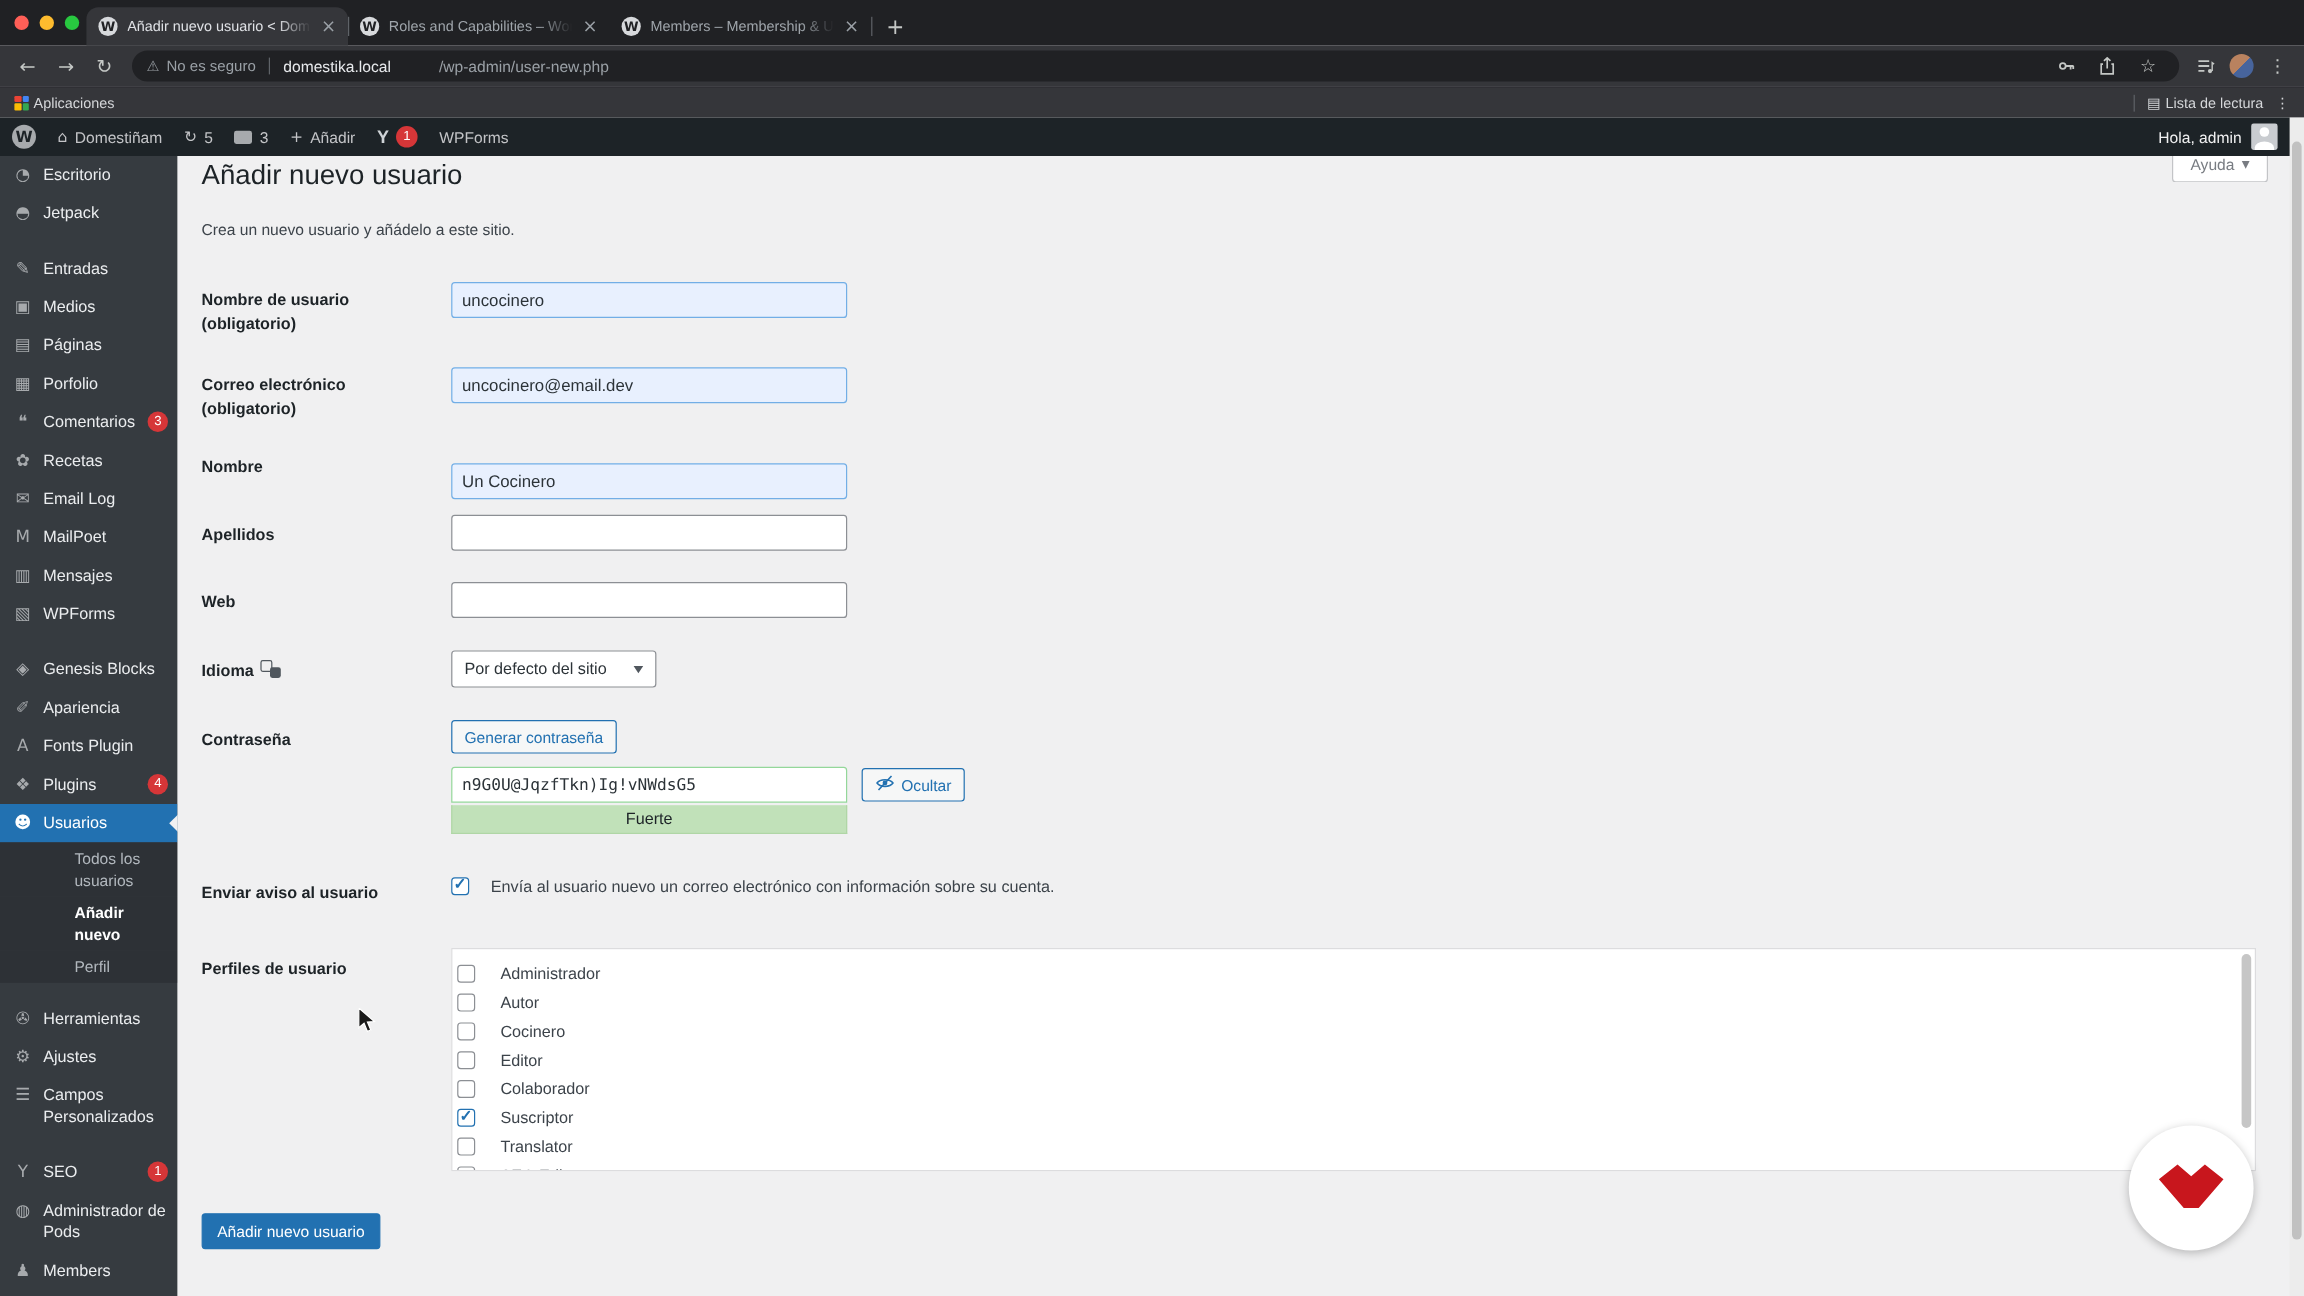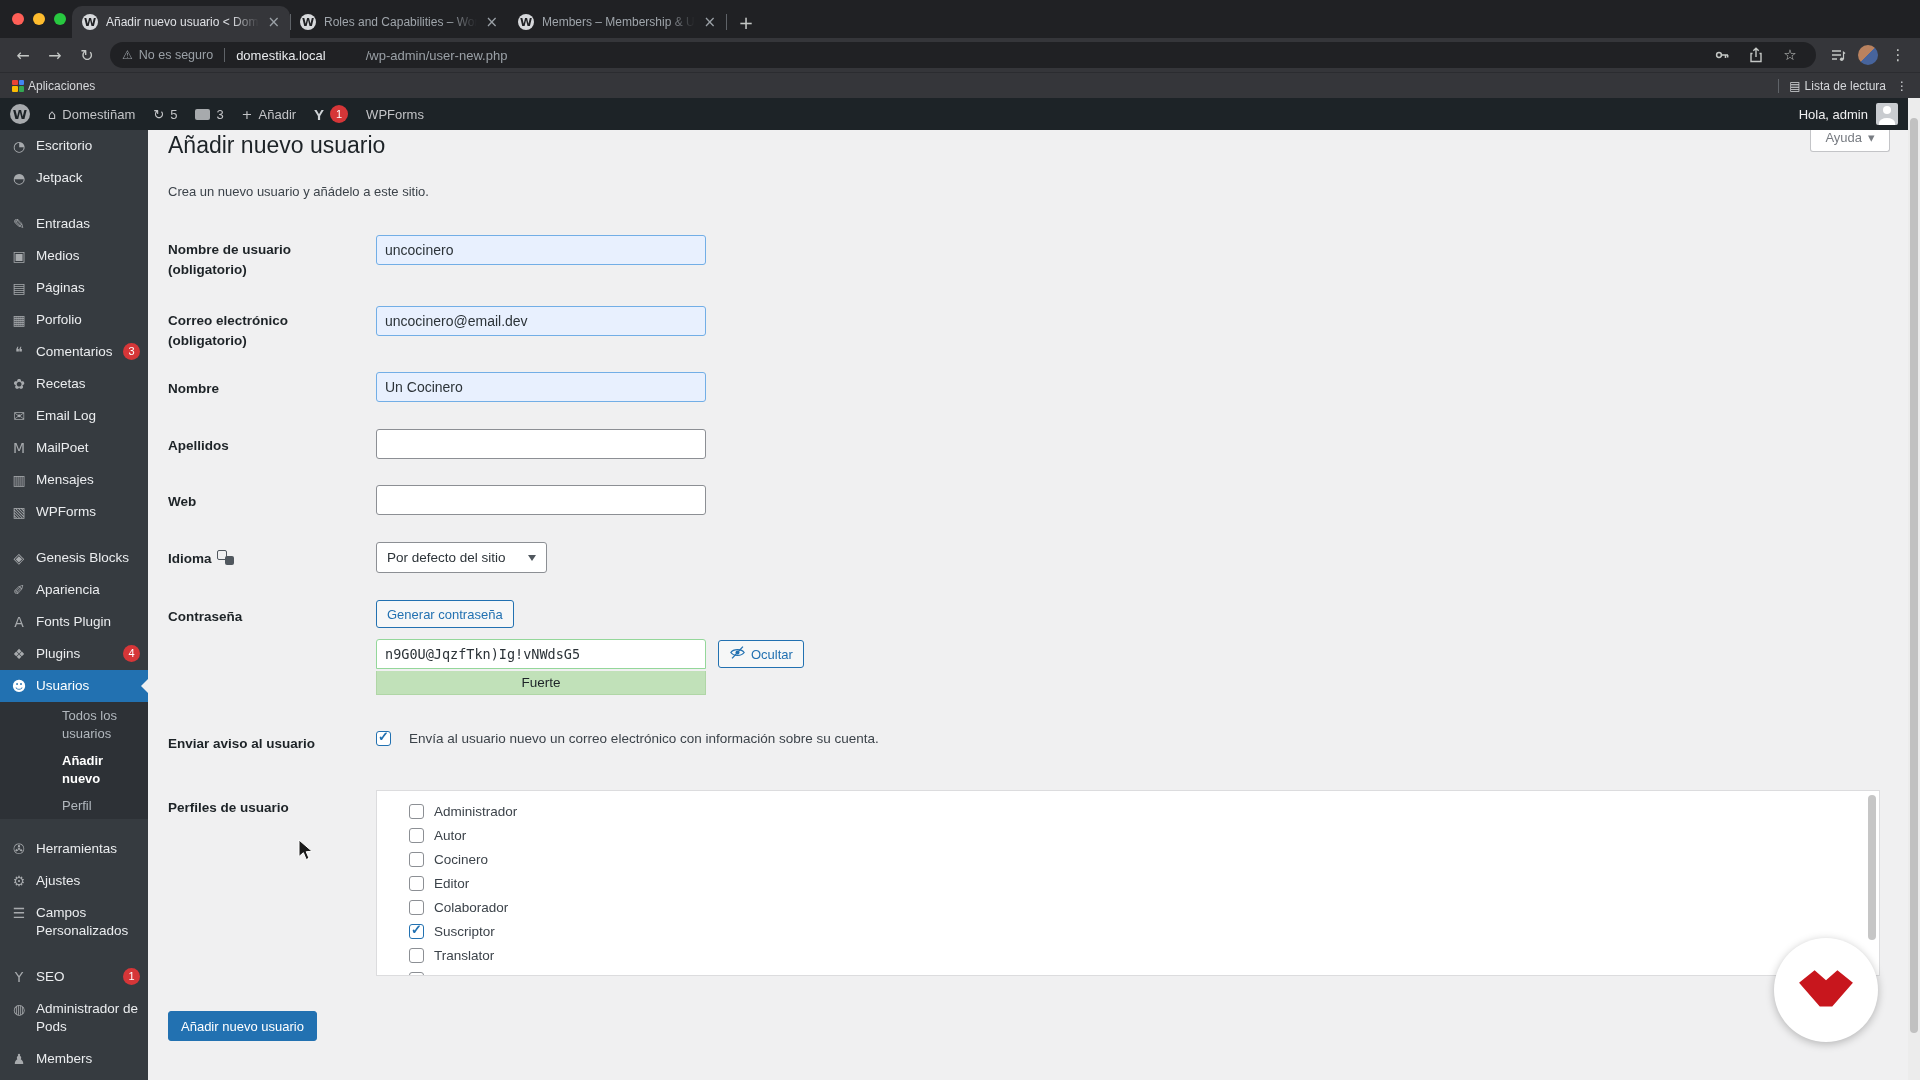--- a/index.html
+++ b/index.html
@@ -99,21 +99,21 @@
   .pwd-input{position:absolute;left:228px;top:509px;width:330px;height:30px;box-sizing:border-box;border:1px solid #94d79a;
              border-radius:3px 3px 0 0;padding:0 8px;font-size:13.5px;color:#2c3338;background:#fff;font-family:"DejaVu Sans Mono",monospace;}
   .strength{position:absolute;left:228px;top:541px;width:330px;height:24px;box-sizing:border-box;background:var(--strength-bg,#c1e1b9);
             border:1px solid #b0d6a6;border-top:none;text-align:center;line-height:23px;font-size:13.5px;color:#1d2327;}
   .cb{width:15px;height:15px;box-sizing:border-box;border:1px solid #8c8f94;border-radius:3px;background:#fff;position:relative;flex:none;}
   .checked .cb, .cb.checked{border-color:var(--accent,#2271b1);}
   .checked .cb::after, .cb.checked::after{content:"✓";position:absolute;left:1px;top:-3px;color:var(--accent,#2271b1);font-size:13px;font-weight:700;}
   .notice-row{position:absolute;left:228px;top:601px;display:flex;align-items:center;gap:18px;font-size:13.5px;color:#3c434a;}
   .roles-box{position:absolute;left:228px;top:660px;width:1504px;height:186px;box-sizing:border-box;background:#fff;
              border:1px solid #dcdcde;overflow:hidden;}
-  .role-row{display:flex;align-items:center;gap:10px;height:24px;padding-left:32px;font-size:13.5px;color:#3c434a;}
+  .role-row{display:flex;align-items:center;gap:21px;height:24px;padding-left:4px;font-size:13.5px;color:#3c434a;}
   .role-row:first-of-type{margin-top:8px;}
   .roles-scroll{position:absolute;right:3px;top:4px;width:8px;height:145px;border-radius:4px;background:#c6c6c6;}
   .btn-primary{position:absolute;left:20px;top:881px;height:28px;padding:0 12px;background:var(--accent,#2271b1);
                border:1px solid var(--accent,#2271b1);border-radius:3px;color:#fff;font-size:13px;display:flex;align-items:center;}
   .cursor{position:absolute;left:150px;top:710px;z-index:9;}
   .float-logo{position:absolute;left:1626px;top:808px;width:104px;height:104px;border-radius:50%;background:#fff;
               box-shadow:0 2px 8px rgba(0,0,0,.25);display:grid;place-items:center;}
   
   #pagescroll{position:absolute;top:98px;right:0;width:12px;height:982px;background:#ececec;}
   #pagescroll .thumb{position:absolute;top:20px;left:2px;width:8px;height:915px;border-radius:4px;background:#c1c1c1;}
@@ -415,21 +415,21 @@
   <div class="page-title">Añadir nuevo usuario</div>
   <div class="page-sub">Crea un nuevo usuario y añádelo a este sitio.</div>
 
   <div class="f-label" style="top:110px">Nombre de usuario (obligatorio)</div>
   <input class="f-input filled" style="top: 105px;" value="uncocinero">
 
   <div class="f-label" style="top:181px">Correo electrónico (obligatorio)</div>
   <input class="f-input filled" style="top: 176px;" value="uncocinero@email.dev">
 
   <div class="f-label" style="top:249px">Nombre</div>
-  <input class="f-input filled" style="top: 242px;" value="Un Cocinero">
+  <input class="f-input filled" style="top: 256px;" value="Un Cocinero">
 
   <div class="f-label" style="top:306px">Apellidos</div>
   <input class="f-input" style="top: 299px;">
 
   <div class="f-label" style="top:362px">Web</div>
   <input class="f-input" style="top: 355px;">
 
   <div class="f-label" style="top:419px">
     <span>Idioma</span><span class="lang-icon"></span>
   </div>

